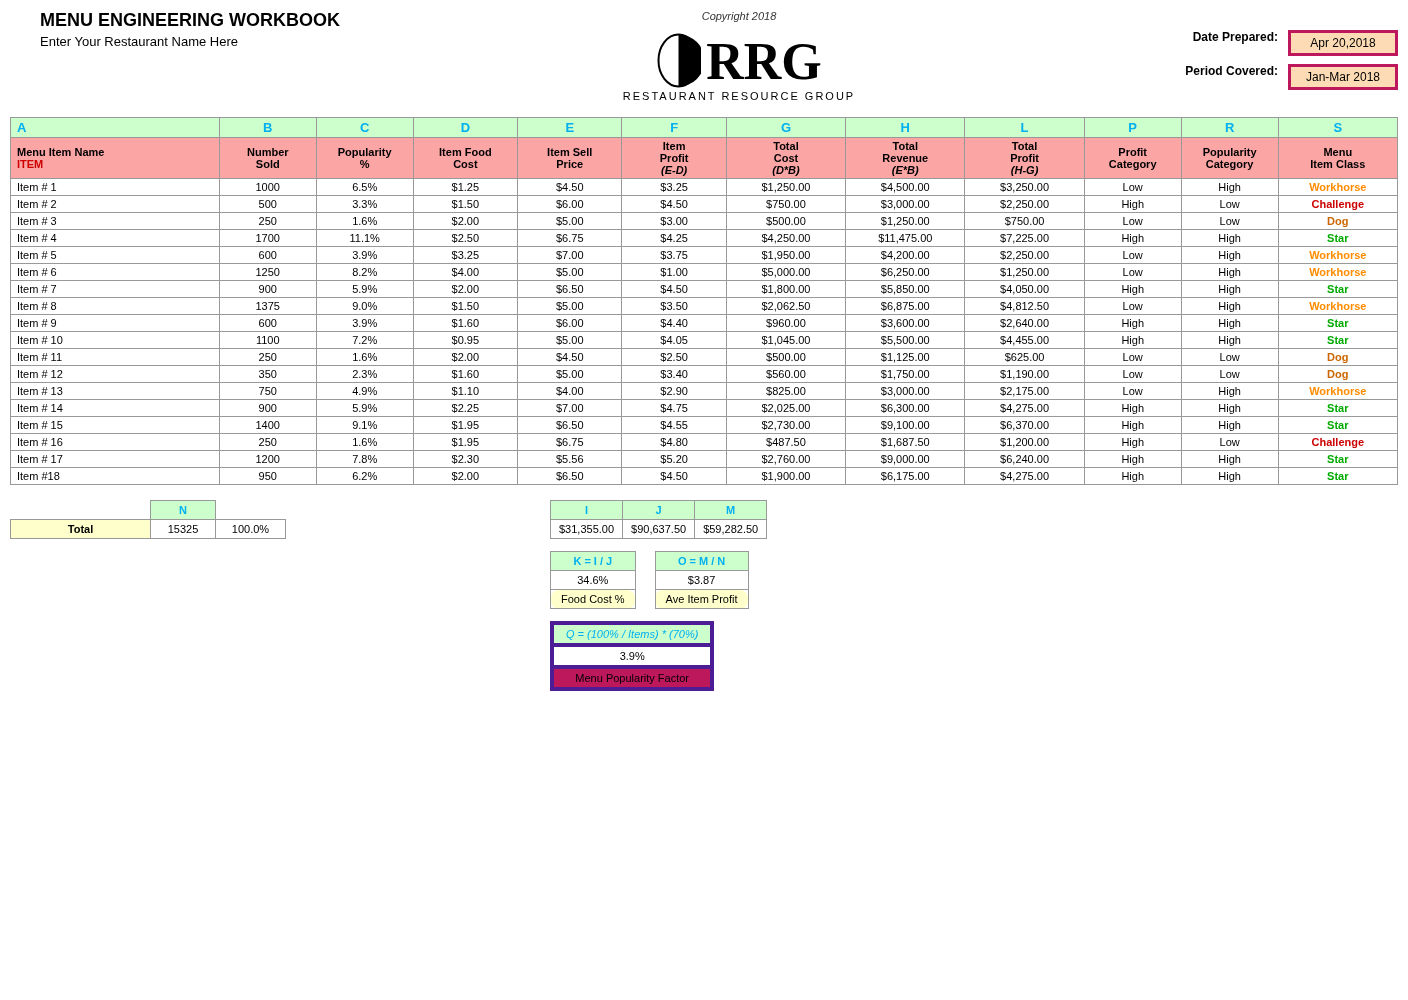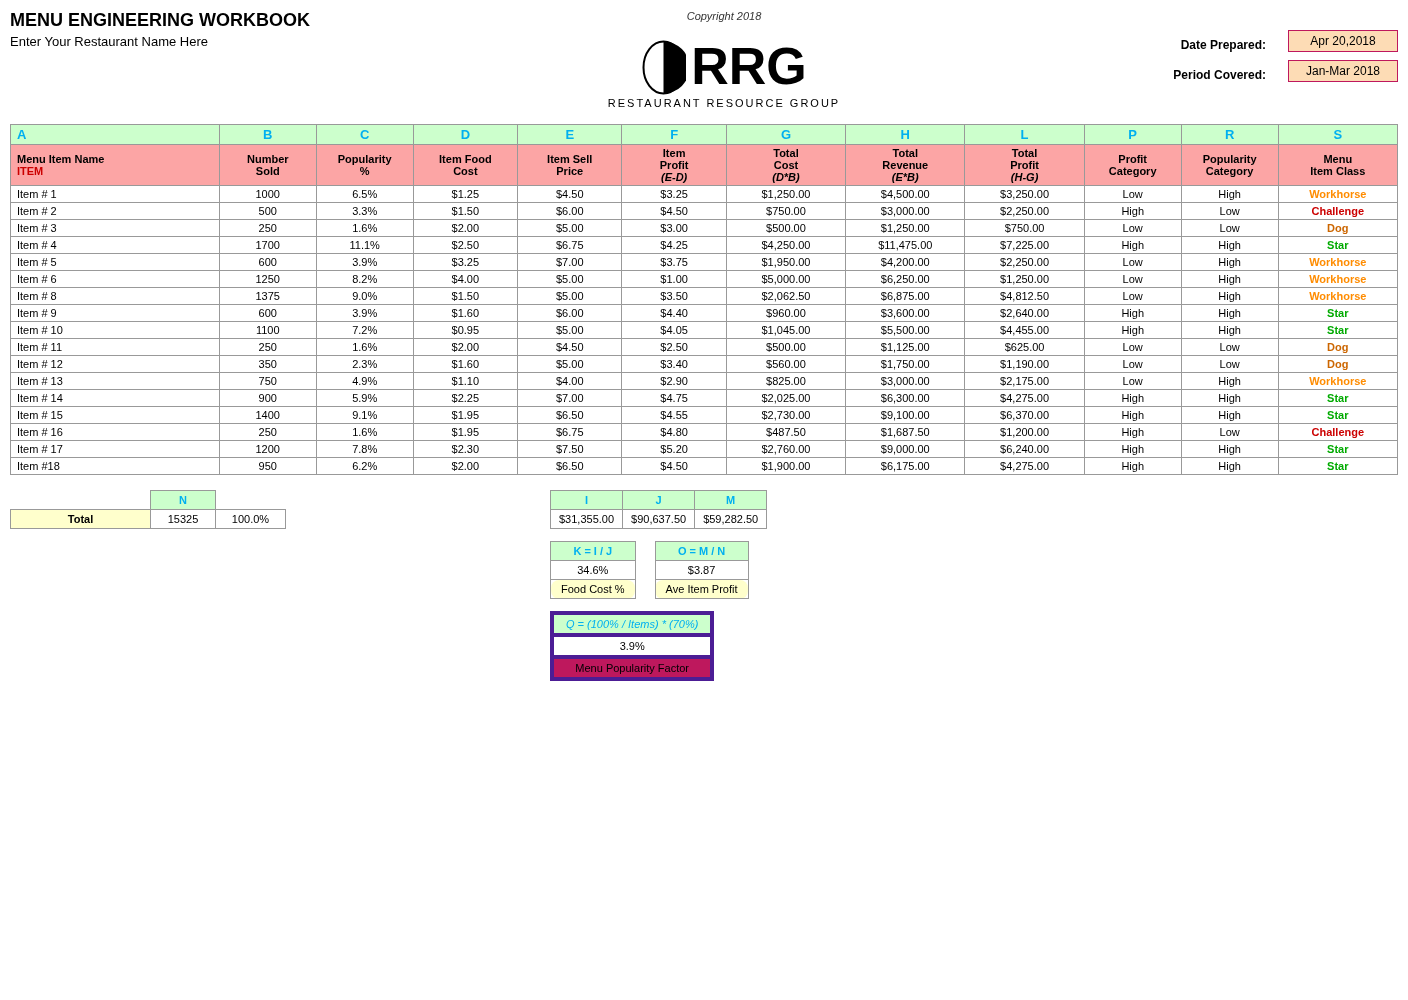--- a/index.html
+++ b/index.html
@@ -1,31 +1,31 @@
 <!DOCTYPE html>
 <html><head>
   <meta charset="utf-8">
   <style>
     * { box-sizing: border-box; margin: 0; padding: 0; }
     body { font-family: Arial, sans-serif; font-size: 12px; background: #fff; padding: 10px; }
 
     .header-area { display: flex; align-items: flex-start; margin-bottom: 15px; }
-    .header-left { flex: 0 0 320px; }
+    .header-left { flex: 0 0 320px; margin-left: 30px; }
     .header-title { font-size: 18px; font-weight: bold; color: #000; }
     .header-subtitle { font-size: 13px; color: #000; margin-top: 3px; }
     .header-center { flex: 1; display: flex; flex-direction: column; align-items: center; }
     .copyright { font-size: 11px; font-style: italic; color: #333; }
-    .logo-area { display: flex; align-items: flex-start; margin-top: 18px; }
+    .logo-area { display: flex; align-items: flex-end; margin-top: 11px; font-family: Liberation Serif, serif; }
     .logo-icon { width: 45px; height: 55px; margin-right: 5px; }
     .logo-text { font-size: 52px; font-weight: bold; color: #000; line-height: 1; }
     .restaurant-group { font-size: 11px; letter-spacing: 2px; color: #000; margin-top: 2px; }
     .header-right { flex: 0 0 280px; display: flex; flex-direction: column; gap: 8px; padding-top: 20px; }
-    .date-row { display: flex; align-items: flex-end; justify-content: flex-end; gap: 22px; }
+    .date-row { display: flex; align-items: flex-start; justify-content: flex-end; gap: 10px; }
     .date-label { font-size: 12px; font-weight: bold; }
-    .date-value { background: #FDDCB5; border: 1px solid #be185d; padding: 3px 10px; font-size: 12px; min-width: 110px; text-align: center; }
+    .date-value { background: #FDDCB5; border: 3px solid #be185d; padding: 3px 10px; font-size: 12px; min-width: 110px; text-align: center; }
 
     .main-table { width: 100%; border-collapse: collapse; margin-bottom: 15px; }
     .main-table th, .main-table td { border: 1px solid #999; padding: 2px 4px; text-align: center; font-size: 11px; }
     .col-header-row th { background: #CCFFCC; color: #00B0F0; font-weight: bold; font-size: 13px; }
     .sub-header-row th { background: #fca5a5; font-weight: bold; font-size: 11px; color: #000; }
     .sub-header-item { color: #CC0000; font-weight: bold; }
     .data-row td { background: #fff; }
     .data-row:nth-child(odd) td { background: #fff; }
     .col-a { width: 140px; text-align: left !important; padding-left: 6px !important; }
     .col-b, .col-c { width: 65px; }
@@ -208,20 +208,34 @@
       <td class="col-e">$5.00</td>
       <td class="col-f">$1.00</td>
       <td class="col-g">$5,000.00</td>
       <td class="col-h">$6,250.00</td>
       <td class="col-l">$1,250.00</td>
       <td class="col-p">Low</td>
       <td class="col-r">High</td>
       <td class="col-s workhorse">Workhorse</td>
     </tr>
       <tr class="data-row">
+      <td class="col-a">Item # 7</td>
+      <td class="col-b">900</td>
+      <td class="col-c">5.9%</td>
+      <td class="col-d">$2.00</td>
+      <td class="col-e">$6.50</td>
+      <td class="col-f">$4.50</td>
+      <td class="col-g">$1,800.00</td>
+      <td class="col-h">$5,850.00</td>
+      <td class="col-l">$4,050.00</td>
+      <td class="col-p">High</td>
+      <td class="col-r">High</td>
+      <td class="col-s star">Star</td>
+    </tr>
+      <tr class="data-row">
       <td class="col-a">Item # 8</td>
       <td class="col-b">1375</td>
       <td class="col-c">9.0%</td>
       <td class="col-d">$1.50</td>
       <td class="col-e">$5.00</td>
       <td class="col-f">$3.50</td>
       <td class="col-g">$2,062.50</td>
       <td class="col-h">$6,875.00</td>
       <td class="col-l">$4,812.50</td>
       <td class="col-p">Low</td>
@@ -338,21 +352,21 @@
       <td class="col-l">$1,200.00</td>
       <td class="col-p">High</td>
       <td class="col-r">Low</td>
       <td class="col-s challenge">Challenge</td>
     </tr>
       <tr class="data-row">
       <td class="col-a">Item # 17</td>
       <td class="col-b">1200</td>
       <td class="col-c">7.8%</td>
       <td class="col-d">$2.30</td>
-      <td class="col-e">$7.50</td>
+      <td class="col-e">$5.56</td>
       <td class="col-f">$5.20</td>
       <td class="col-g">$2,760.00</td>
       <td class="col-h">$9,000.00</td>
       <td class="col-l">$6,240.00</td>
       <td class="col-p">High</td>
       <td class="col-r">High</td>
       <td class="col-s star">Star</td>
     </tr>
       <tr class="data-row">
       <td class="col-a">Item #18</td>

